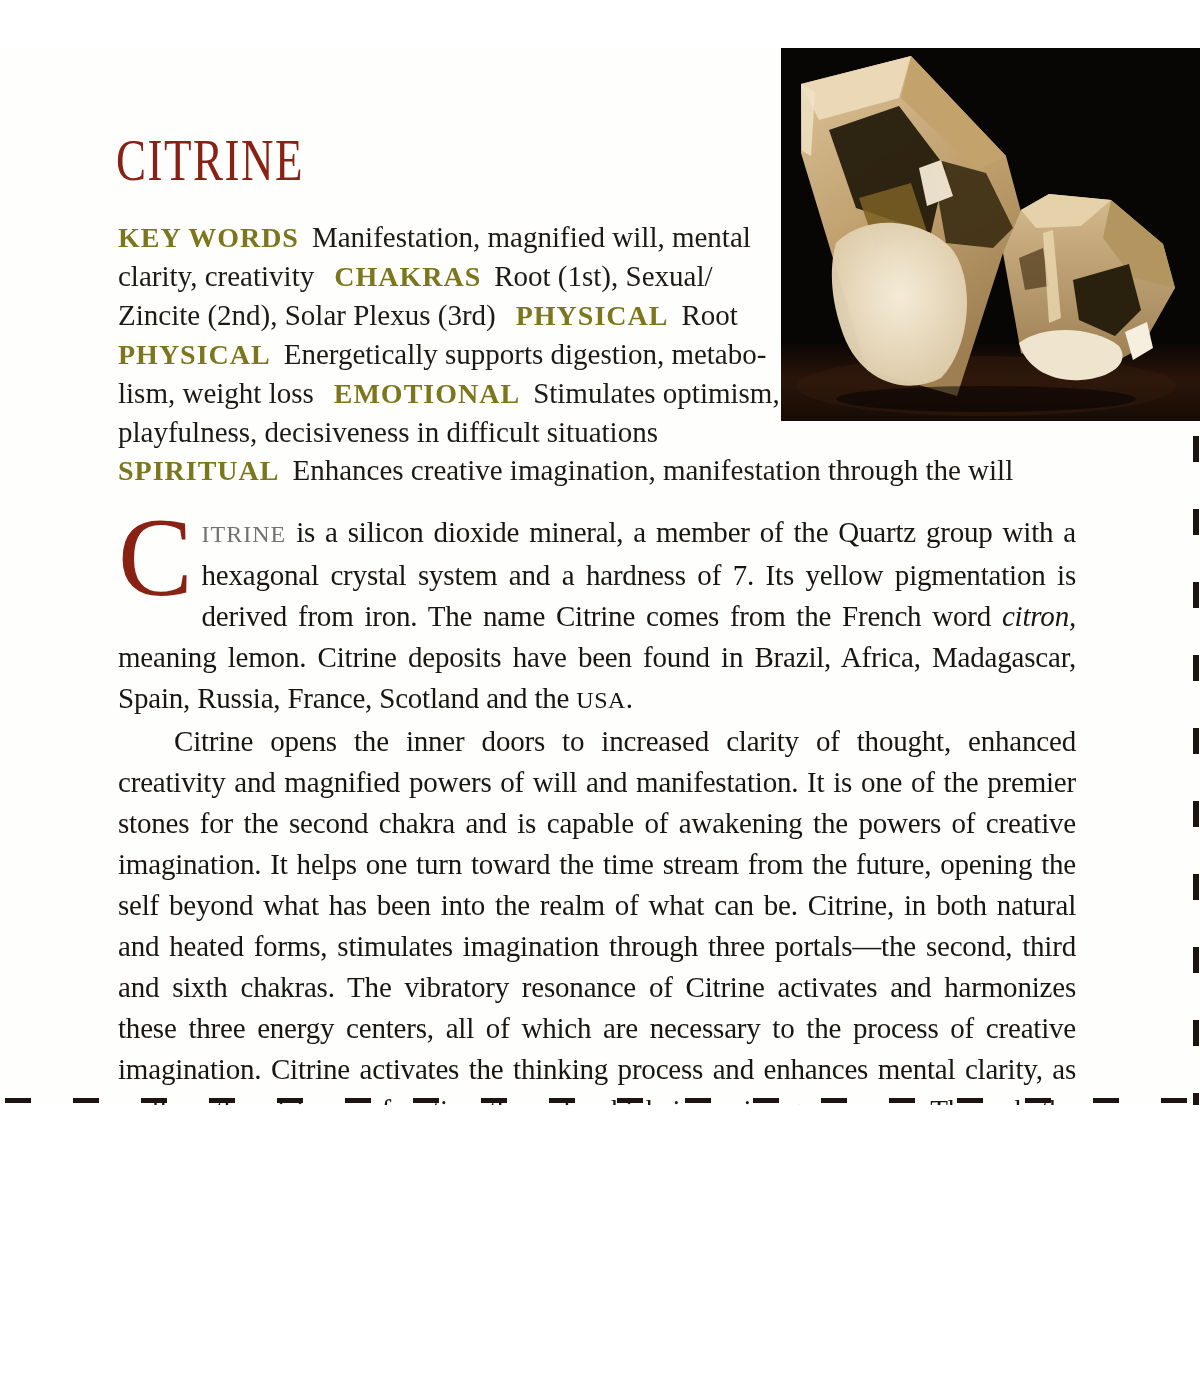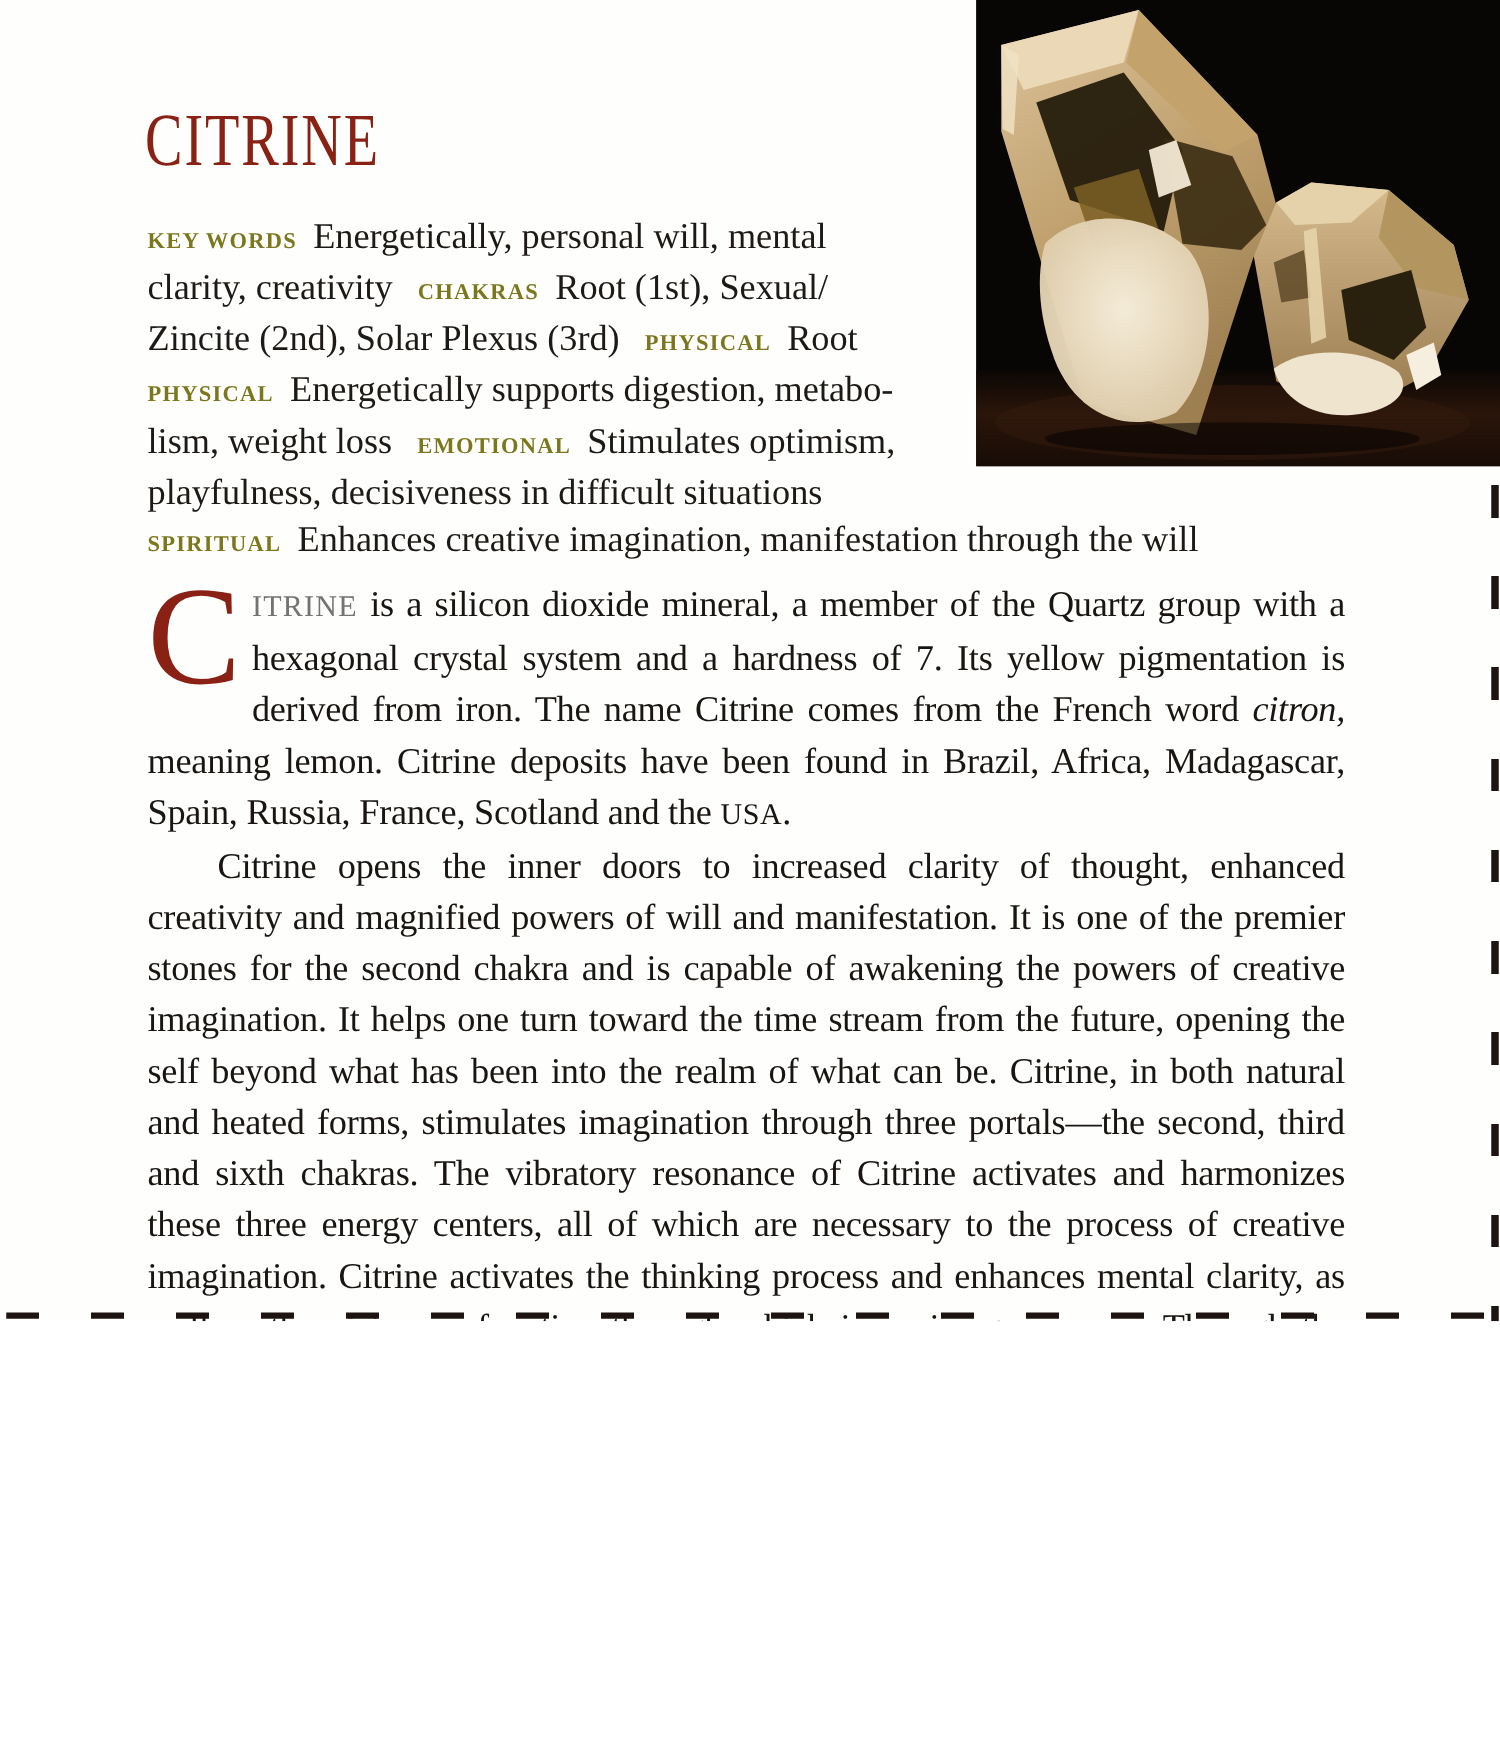--- a/index.html
+++ b/index.html
@@ -1,38 +1,38 @@
 <!DOCTYPE html>
 <html><head>
 <meta charset="utf-8">
 <style>
   html,body { margin:0; padding:0; background:#ffffff; }
   .page {
     position:relative; width:1200px; height:1057px;
     background:#fefefc; overflow:hidden;
-    font-family:"Liberation Serif", serif; color:#181512;
+    font-family:"Liberation Serif", serif; color:#181512;margin-top:48px;
   }
 
   
   .title {
     position:absolute; left:116px; top:82px;
     font-size:60px; line-height:60px; font-weight:400;
     color:#8a2115; letter-spacing:2px;
     transform:scaleX(0.75); transform-origin:left top;
     white-space:nowrap;
   }
 
   
   .keywords {
     position:absolute; left:118px; top:170px; width:1000px;
     font-size:29px; line-height:38px; color:#1c1916;
   }
   .kw-line { white-space:nowrap; }
   .kw-label {
-    font-weight:bold; color:#7c771d; font-size:18px;
+    font-weight:bold; color:#7c771d; font-size:28px;
     letter-spacing:1px; margin-right:13px;
   }
   .kw-label.mid { margin-left:20px; }
 
   
   .body-text {
     position:absolute; left:118px; top:464px; width:958px;
     font-size:29px; line-height:41px; letter-spacing:-0.2px;
     text-align:justify; color:#181512;
   }
@@ -125,21 +125,21 @@
         <path d="M 238,295 C 265,275 315,280 338,298 C 350,315 330,330 300,332 C 270,334 245,320 238,295 Z" fill="#efe5cf"></path>
         <polygon points="344,284 366,274 372,300 352,312" fill="#f6efdf"></polygon>
       </g>
 
       <ellipse cx="205" cy="351" rx="150" ry="13" fill="#000000" opacity="0.5"></ellipse>
     </svg>
   </div>
 
   <div class="keywords">
     <div class="kw-line">
-      <span class="kw-label">KEY WORDS</span><span>Energetically, personal will, mental</span>
+      <span class="kw-label">KEY WORDS</span><span>Manifestation, magnified will, mental</span>
     </div>
     <div class="kw-line">
       <span>clarity, creativity</span><span class="kw-label mid">CHAKRAS</span><span>Root (1st), Sexual/</span>
     </div>
     <div class="kw-line">
       <span>Zincite (2nd), Solar Plexus (3rd)</span><span class="kw-label mid">PHYSICAL</span><span>Root</span>
     </div>
     <div class="kw-line">
       <span class="kw-label">PHYSICAL</span><span>Energetically supports digestion, metabo-</span>
     </div>

